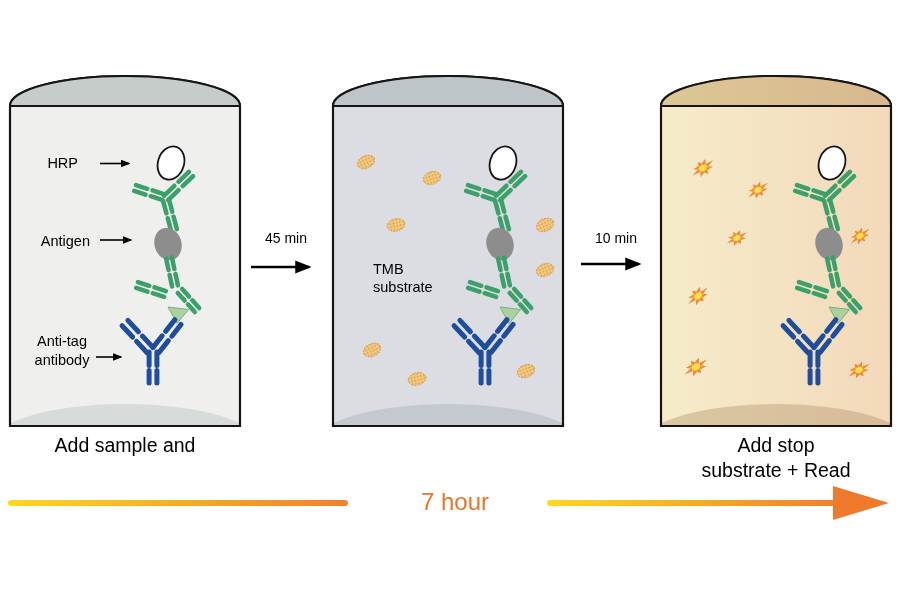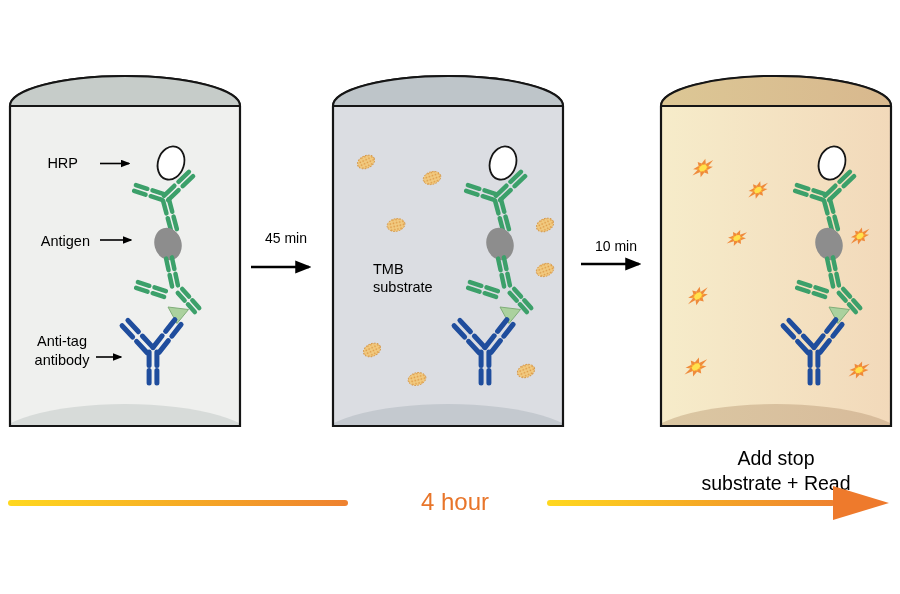--- a/index.html
+++ b/index.html
@@ -147,34 +147,35 @@
       <use href="#burst" transform="translate(78,164) rotate(-30) scale(0.9)"></use>
       <use href="#burst" transform="translate(201,162) rotate(140) scale(0.92)"></use>
       <use href="#burst" transform="translate(39,222) rotate(-42)"></use>
       <use href="#burst" transform="translate(37,293) rotate(-35) scale(1.05)"></use>
       <use href="#burst" transform="translate(200,296) rotate(148) scale(0.95)"></use>
     </g>
     <use href="#complex" transform="translate(10,0)"></use>
   </svg>
 
   <div class="caption" style="left:5px;top:433px">
+    <div>Add sample and</div>
   </div>
-  <div class="caption" style="left:656px;top:446px">
+  <div class="caption" style="left:656px;top:433px">
     <div>Add stop</div>
     <div>substrate + Read</div>
   </div>
 
   <div class="trans-label" style="left:244px;top:230px">45 min</div>
   <svg class="abs" style="left:249px;top:258px" width="78" height="18" viewBox="0 0 78 18">
     <path d="M2,9 L60,9" stroke="#000" stroke-width="2.7" marker-end="url(#ah)"></path>
   </svg>
 
-  <div class="trans-label" style="left:574px;top:238px">10 min</div>
+  <div class="trans-label" style="left:574px;top:230px">10 min</div>
   <svg class="abs" style="left:579px;top:255px" width="78" height="18" viewBox="0 0 78 18">
     <path d="M2,9 L60,9" stroke="#000" stroke-width="2.7" marker-end="url(#ah)"></path>
   </svg>
 
   <div class="tl-bar" style="left:8px;top:500px;width:340px"></div>
-  <div class="tl-label" style="left:395px;top:488px">4 hour</div>
+  <div class="tl-label" style="left:395px;top:488px">7 hour</div>
   <div class="tl-bar" style="left:547px;top:500px;width:288px"></div>
   <div class="tl-head" style="left:833px;top:486px"></div>
 
 </div>
 
 </body></html>

